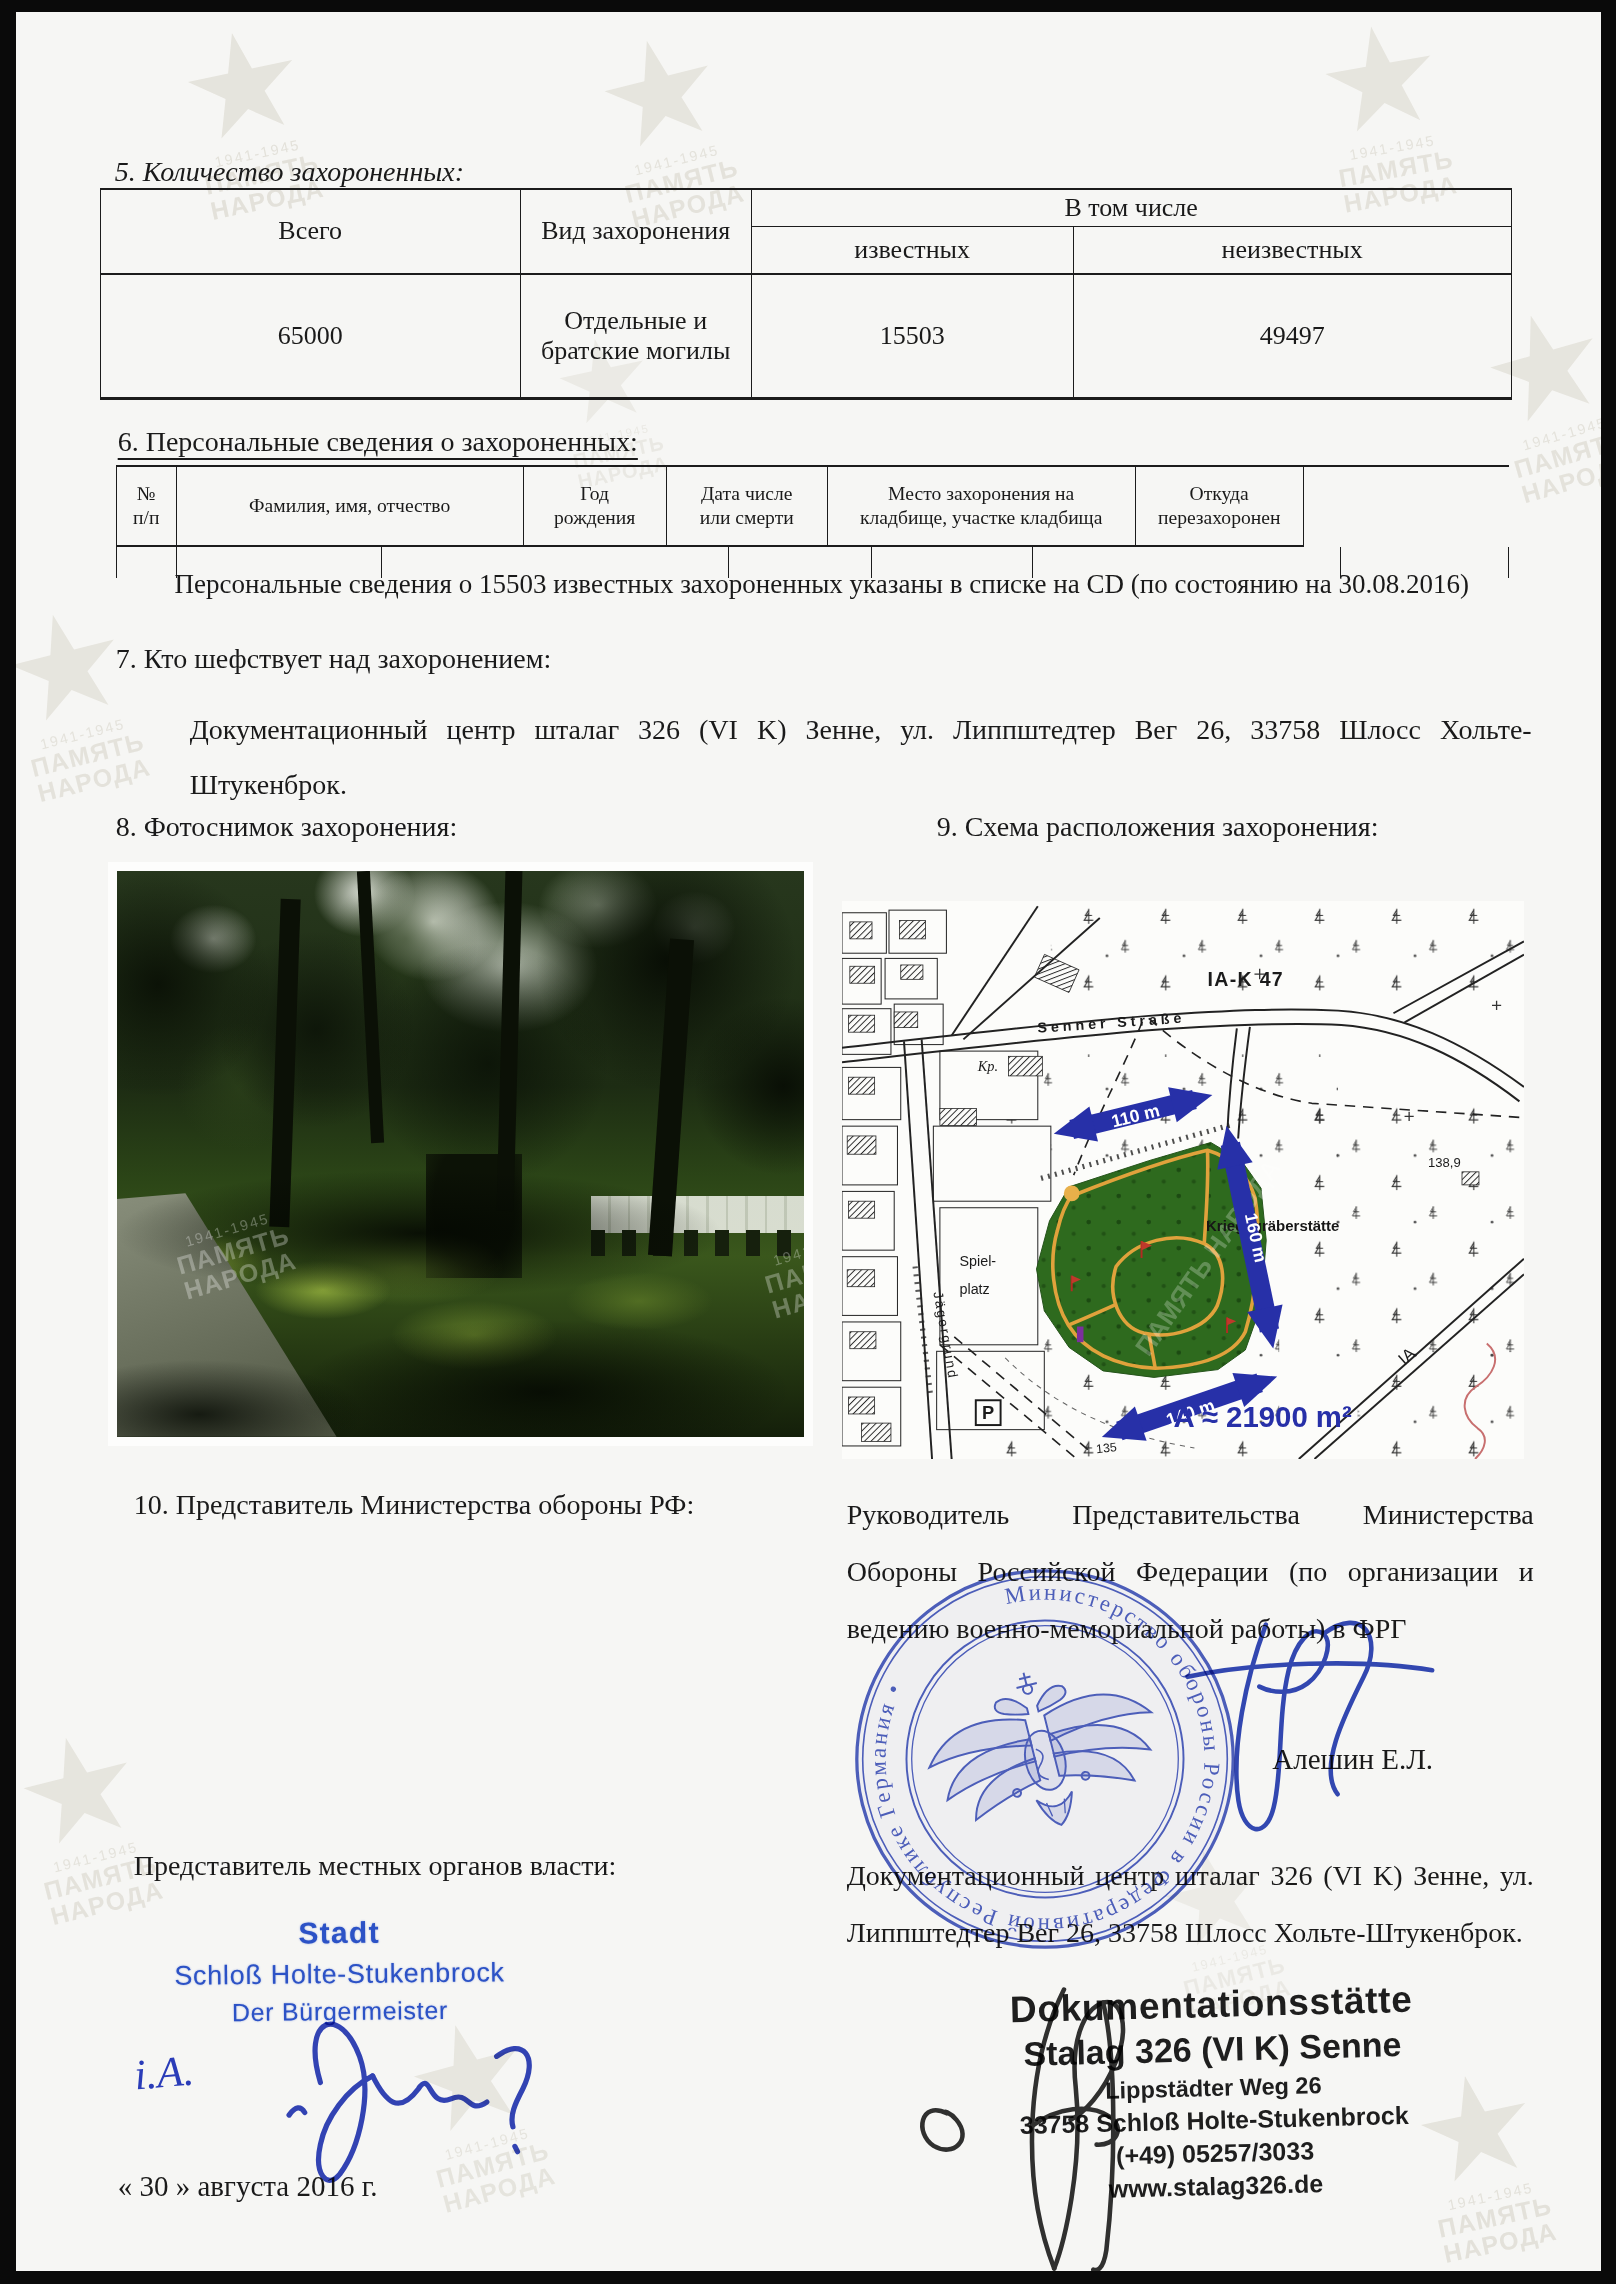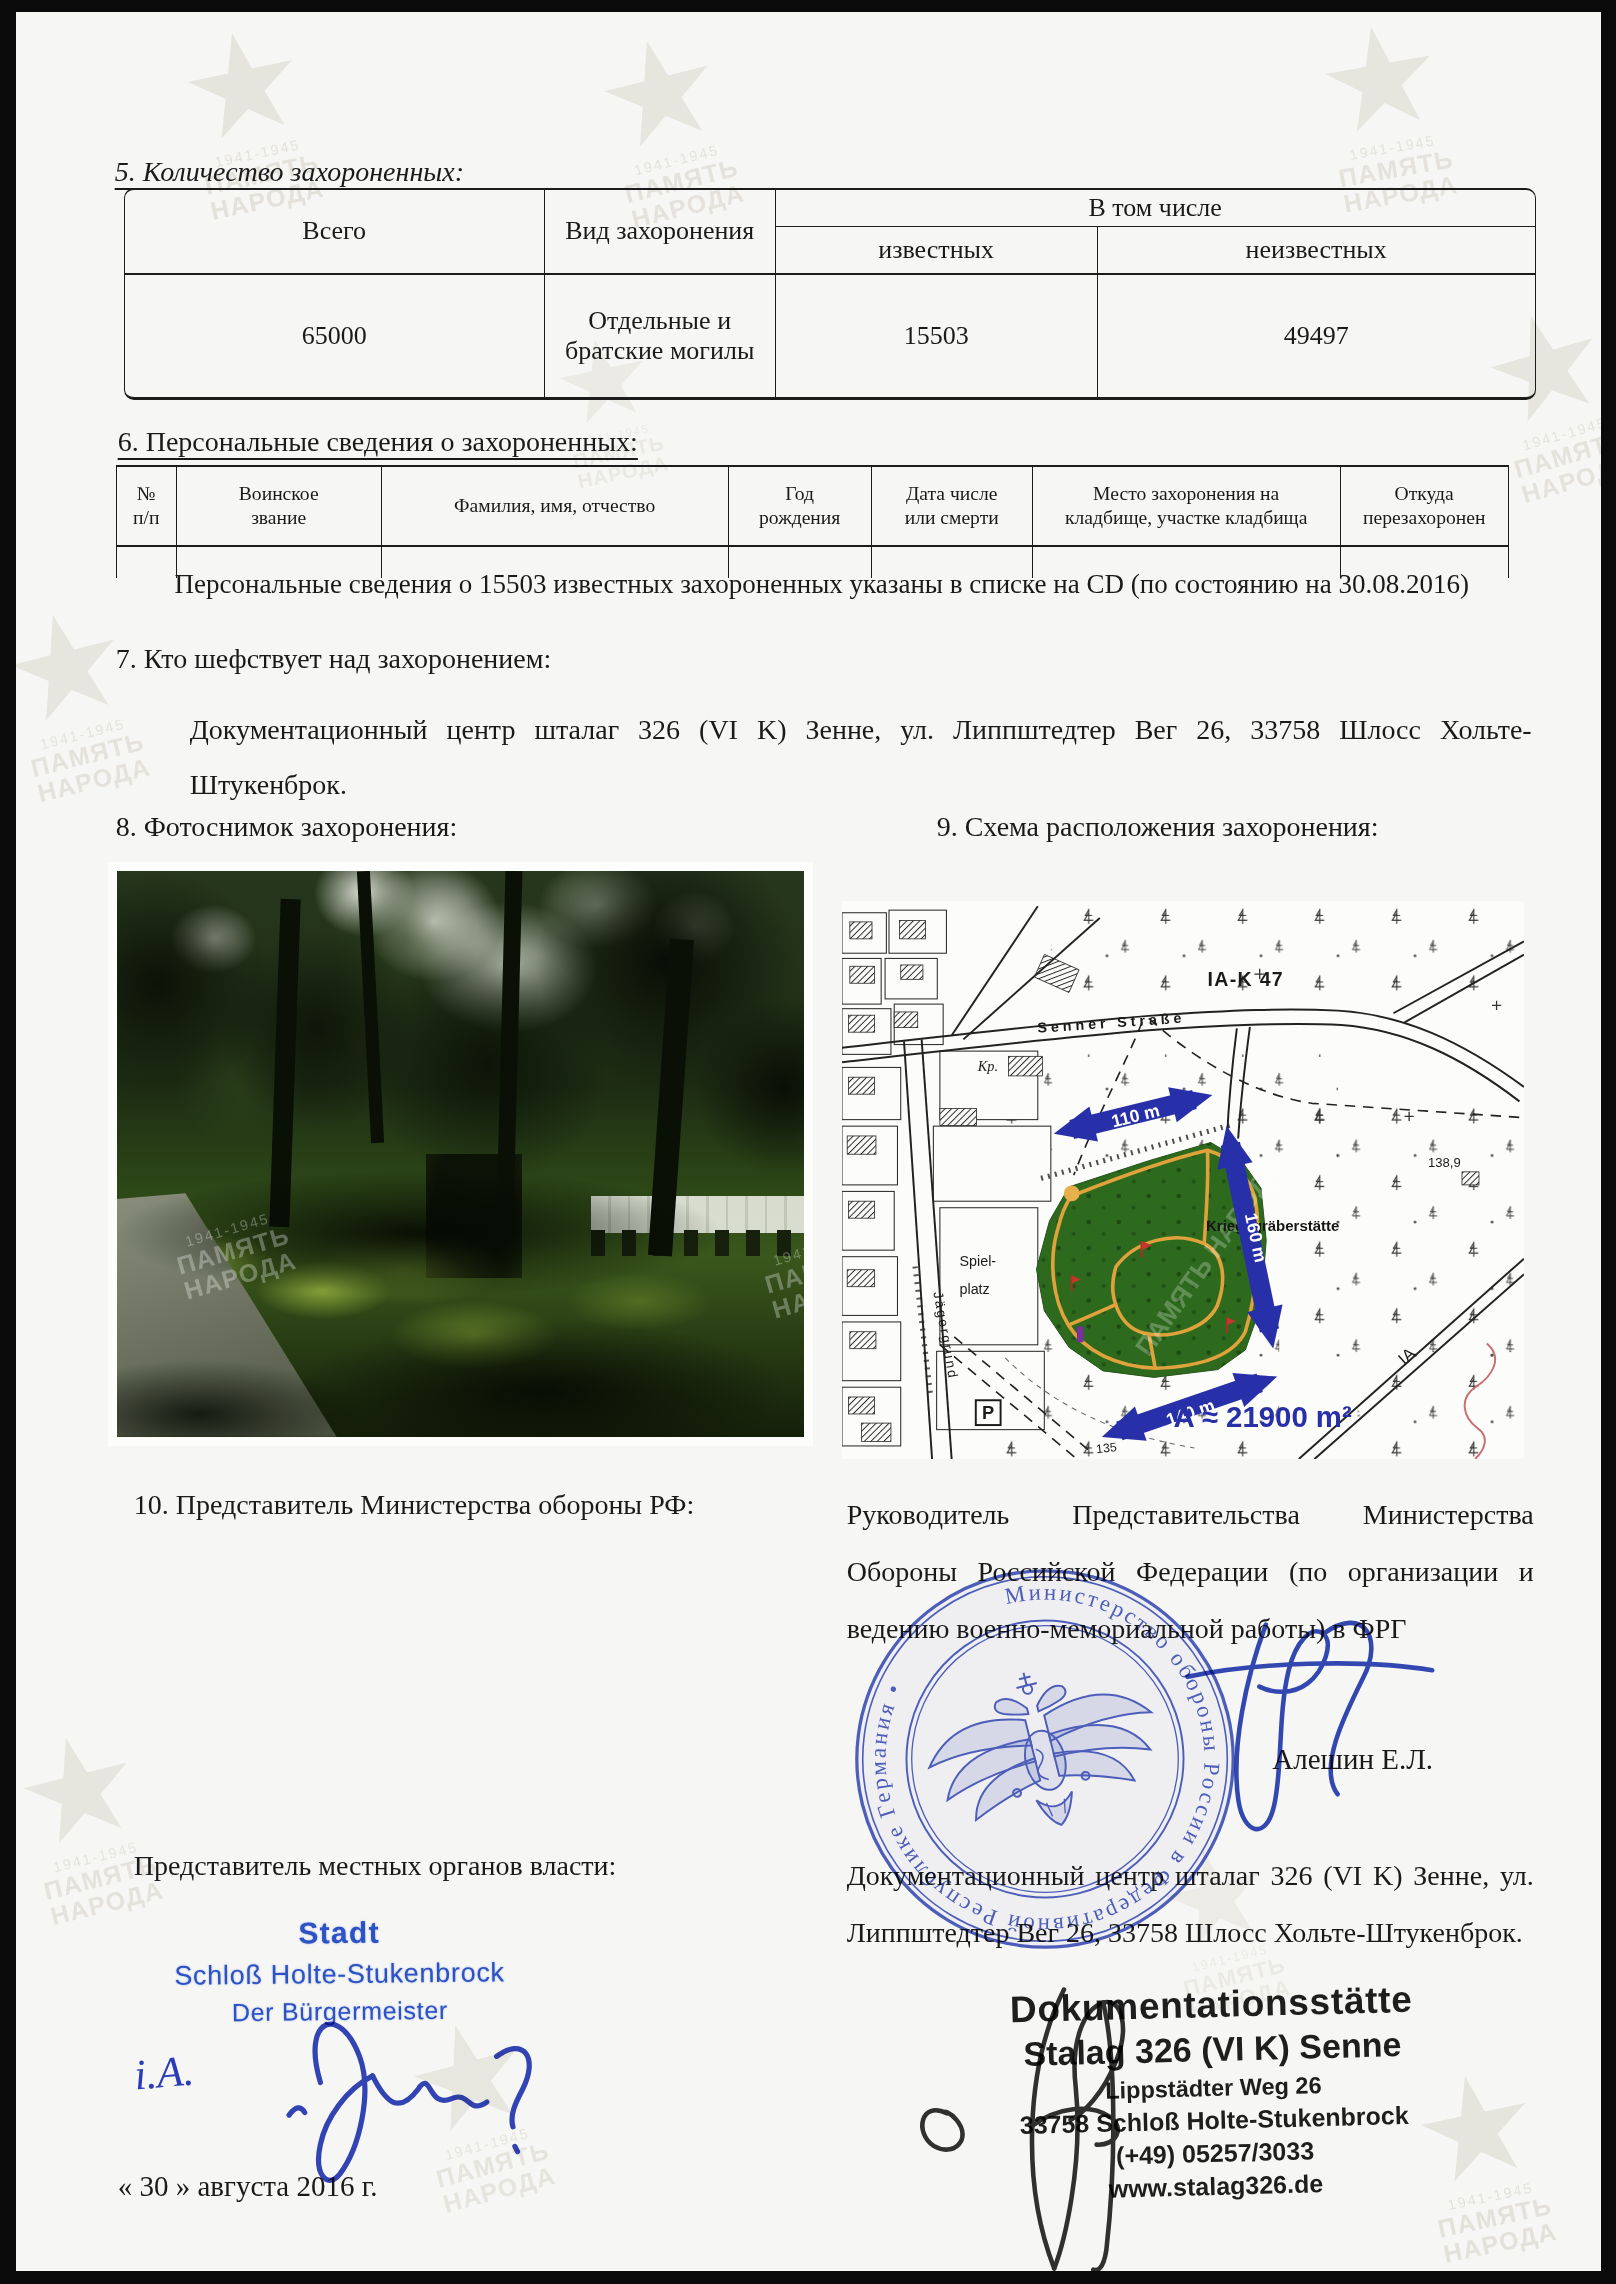--- a/index.html
+++ b/index.html
@@ -15,24 +15,24 @@
   .wm-title{font-family:"Liberation Sans",sans-serif;font-weight:bold;font-size:25px;line-height:1.05;letter-spacing:1.3px;width:196px;}
   .wm-light{color:rgba(255,255,255,.30);}
 
   
   .h{position:absolute;font-size:28px;z-index:2;}
   .underline{text-decoration:underline;text-underline-offset:6.5px;text-decoration-thickness:2px;}
   .para{position:absolute;font-size:28px;text-align:justify;z-index:2;}
   .center{text-align:center;}
 
   
-  .t5{position:absolute;left:108px;top:176px;display:grid;z-index:2;
+  .t5{position:absolute;left:84px;top:176px;display:grid;z-index:2;
       grid-template-columns:420px 231px 322px 437px;grid-template-rows:37px 46px 124px;
       border-top:2.6px solid #1c1c1c;border-bottom:3.3px solid #1c1c1c;
-      border-left:1.3px solid #1c1c1c;border-right:1.3px solid #1c1c1c;border-radius:10px;}
+      border-left:1.3px solid #1c1c1c;border-right:1.3px solid #1c1c1c;}
   .t5 div{display:flex;align-items:center;justify-content:center;text-align:center;font-size:26px;box-sizing:border-box;}
   .bR{border-right:1.3px solid #1c1c1c;}
   .bB2{border-bottom:1.3px solid #1c1c1c;}
   .bT4{border-top:2.6px solid #1c1c1c;}
   .span2r{grid-row:1/3;}
   .span2c{grid-column:3/5;}
 
   
   .t6{position:absolute;left:100px;top:453px;z-index:2;
       border-top:2.6px solid #1c1c1c;border-left:1.3px solid #1c1c1c;}
@@ -180,22 +180,20 @@
     <div class="bR bT4">15503</div>
     <div class="bT4">49497</div>
   </div>
 
   <div class="h underline" style="left:102px;top:414px;">6. Персональные сведения о захороненных:</div>
 
   <div class="t6">
     <div class="row">
       <div class="cell c0">№
 п/п</div>
-      <div class="cell c1">Воинское
-звание</div>
       <div class="cell c2">Фамилия, имя, отчество</div>
       <div class="cell c3">Год
 рождения</div>
       <div class="cell c4">Дата числе
 или смерти</div>
       <div class="cell c5">Место захоронения на
 кладбище, участке кладбища</div>
       <div class="cell c6">Откуда
 перезахоронен</div>
     </div>

